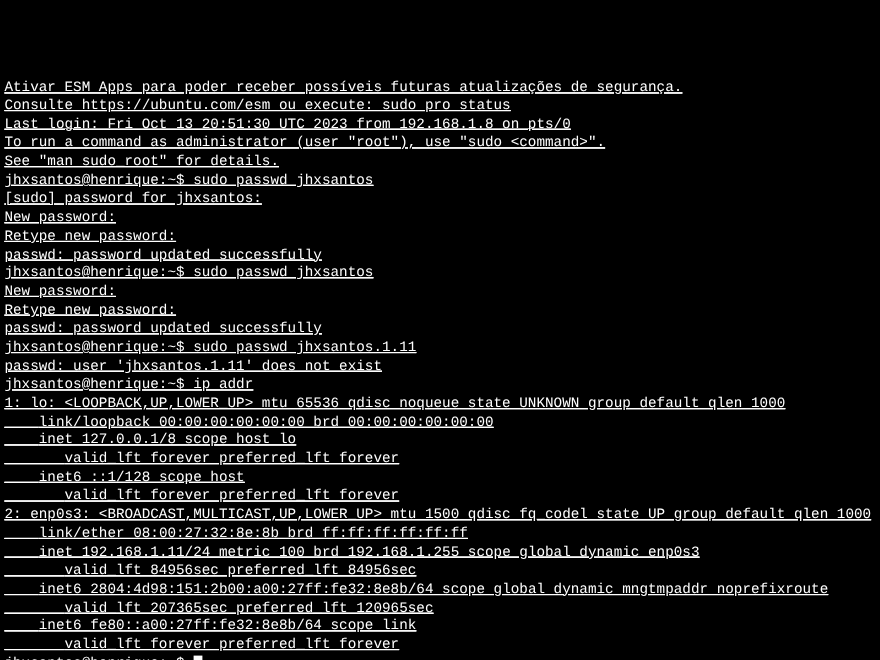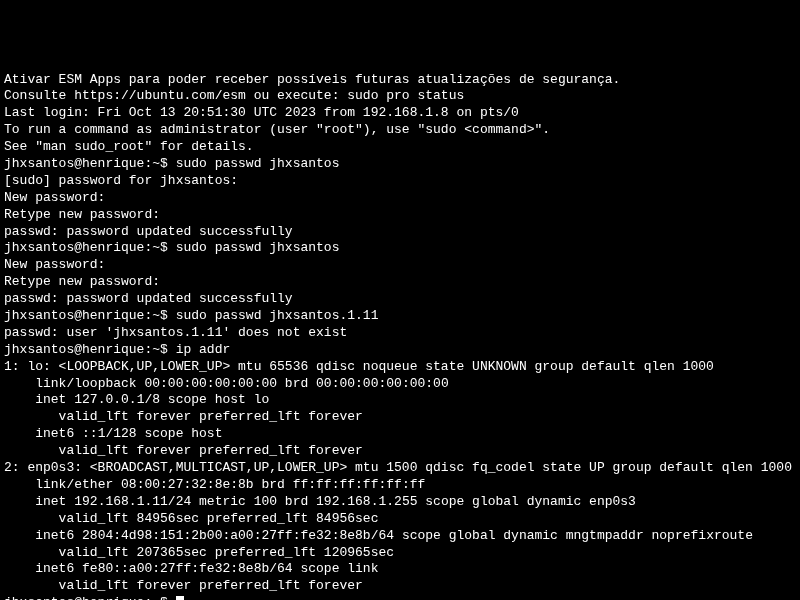--- a/index.html
+++ b/index.html
@@ -1,15 +1,15 @@
 <!DOCTYPE html>
 <html><head>
   <meta charset="utf-8">
   <style>
-    * { margin: 0; padding: 0; box-sizing: border-box; }
+    * { margin: 0; padding: 0; box-sizing: border-box; text-decoration: underline; }
     body {
       background: #000;
       color: #fff;
       font-family: 'Courier New', monospace;
       font-size: 13px;
       line-height: 1.3;
       padding: 4px;
       width: 800px;
       height: 600px;
       overflow: hidden;

